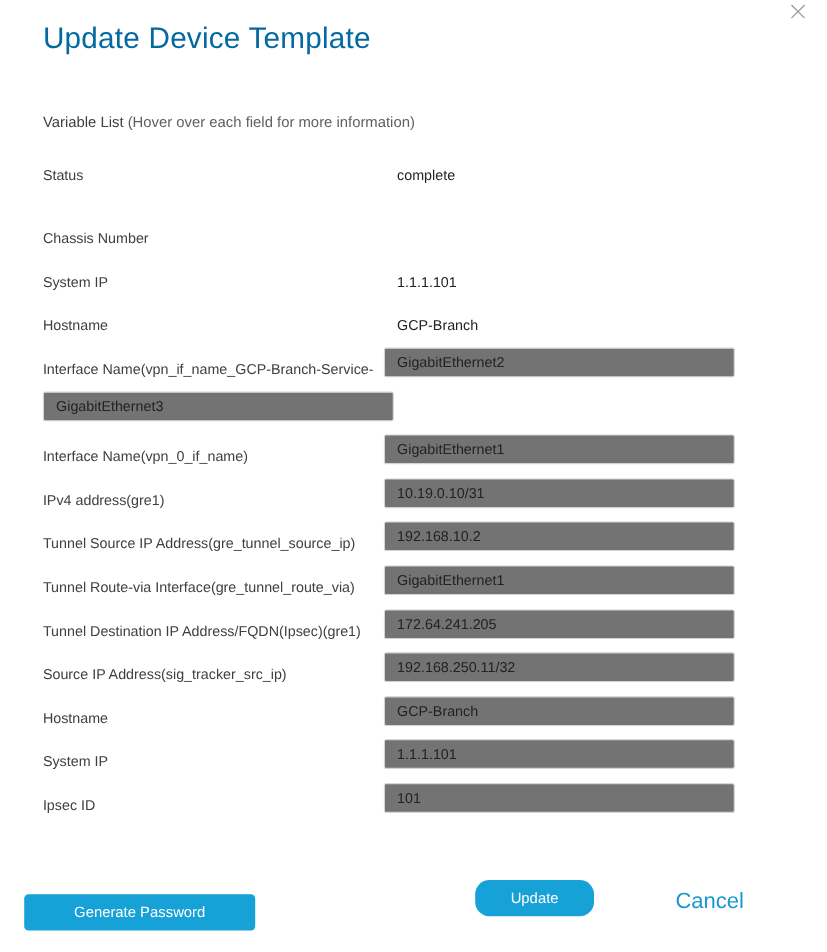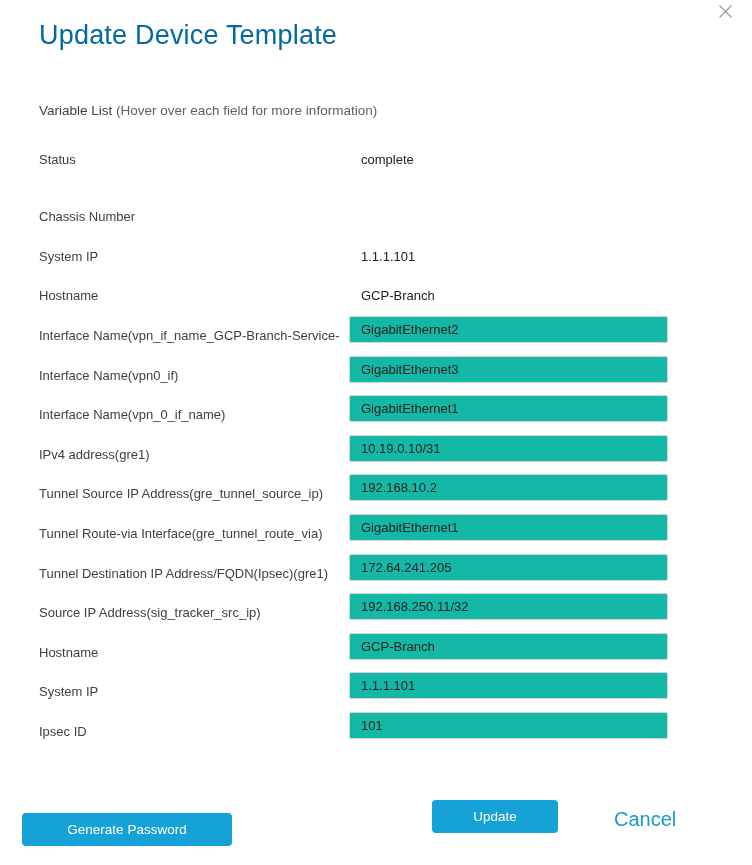--- a/index.html
+++ b/index.html
@@ -60,41 +60,41 @@
   }
   .field-input {
     width: 319px;
     height: 27px;
     border: 1px solid #d4d4d4;
     border-radius: 2px;
     padding: 0 10px 0 11px;
     font-family: "Liberation Sans", sans-serif;
     font-size: 13px;
     color: #222222;
-    background: #14b8a6;
+    background: #737373;
     outline: none;
   }
   .footer {
     position: absolute;
     left: 0; top: 800px;
     width: 752px; height: 34px;
   }
   .btn {
     position: absolute;
     height: 33px;
     border: none;
     border-radius: 4px;
     background: #17a2d7;
     color: #ffffff;
     font-family: "Liberation Sans", sans-serif;
     font-size: 13.5px;
     cursor: pointer;
   }
   .btn-generate { left: 22px; width: 210px; margin-top: 13px; }
-  .btn-update  { left: 432px; width: 126px; }
+  .btn-update  { left: 432px; width: 108px; border-radius: 13px; }
   .link-cancel {
     position: absolute;
     left: 614px; top: 8px;
     font-size: 20px;
     color: #1798ce;
     cursor: pointer;
     text-decoration: none;
   }
 </style>
 </head>
@@ -136,21 +136,20 @@
     <div class="label">Hostname</div>
     <div class="static-value">GCP-Branch</div>
   </div>
 
   <div class="row">
     <div class="label">Interface Name(vpn_if_name_GCP-Branch-Service-</div>
     <input class="field-input" type="text" value="GigabitEthernet2" style="">
   </div>
 
   <div class="row">
-    <div class="label">Interface Name(vpn0_if)</div>
     <input class="field-input" type="text" value="GigabitEthernet3" style="">
   </div>
 
   <div class="row">
     <div class="label">Interface Name(vpn_0_if_name)</div>
     <input class="field-input" type="text" value="GigabitEthernet1" style="">
   </div>
 
   <div class="row">
     <div class="label">IPv4 address(gre1)</div>

